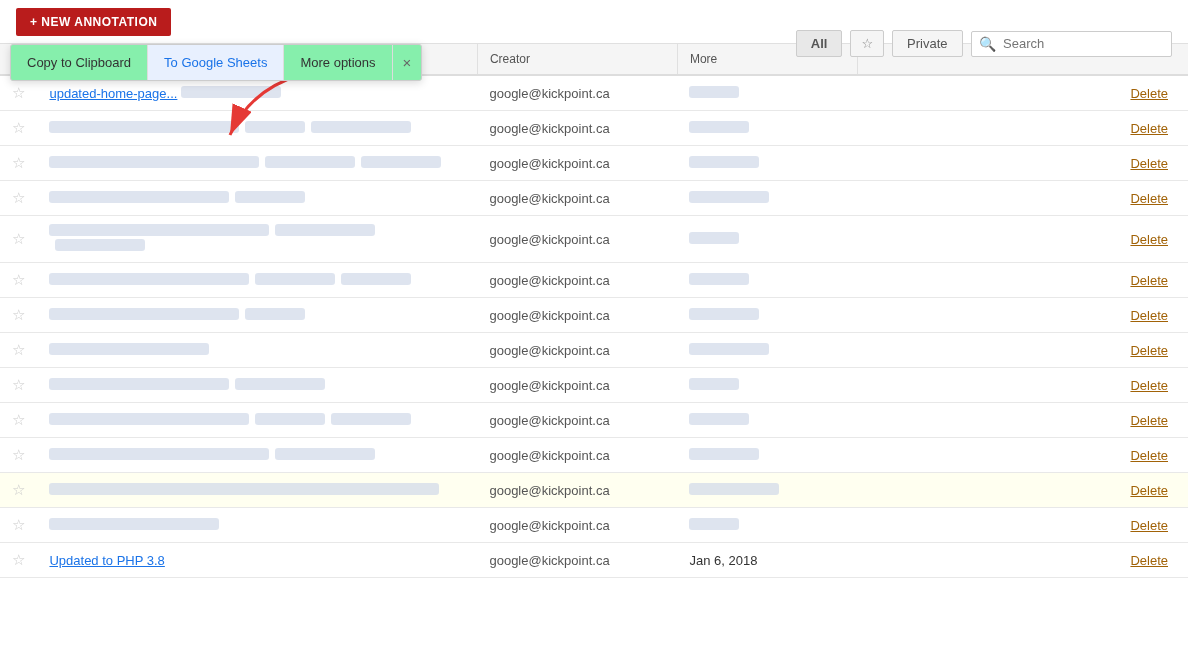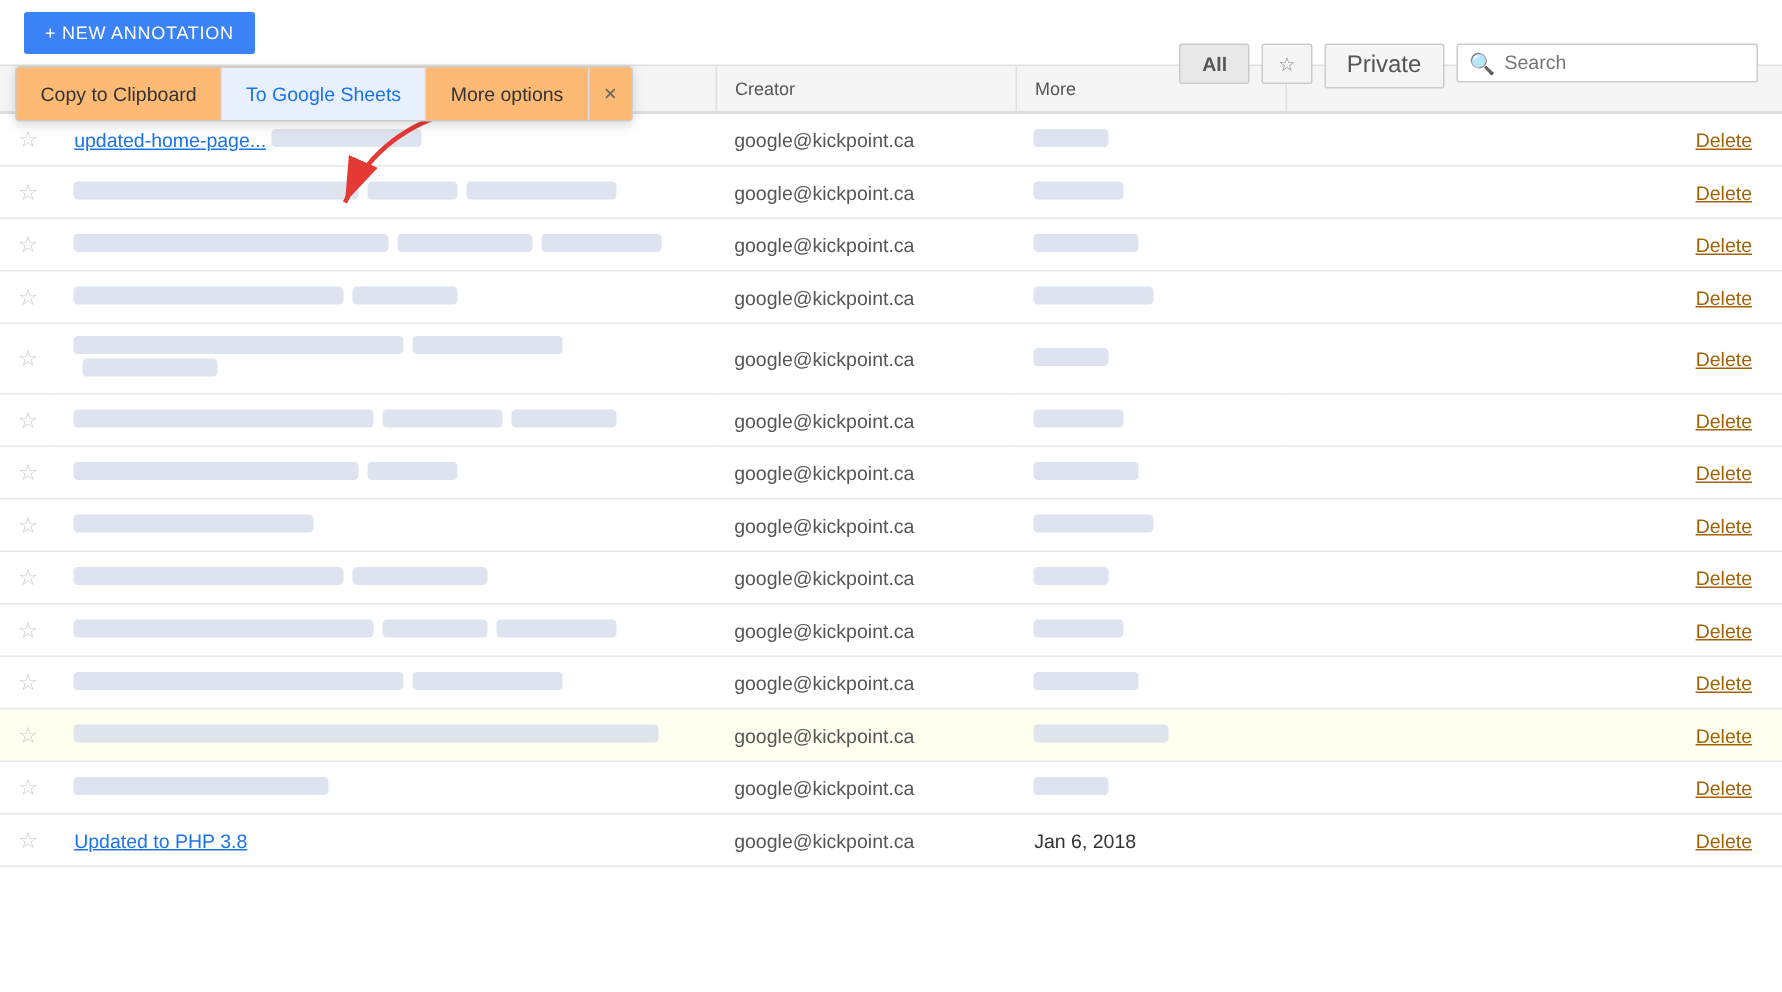--- a/index.html
+++ b/index.html
@@ -16,35 +16,35 @@
       display: flex;
       align-items: center;
       padding: 8px 16px;
       background: #fff;
       border-bottom: 1px solid #e0e0e0;
       height: 44px;
       position: relative;
     }
 
     .new-annotation-btn {
-      background: #3b82f6;
+      background: #b91c1c;
       color: #fff;
       border: none;
       padding: 7px 14px;
       font-size: 12px;
-      font-weight: normal;
+      font-weight: bold;
       cursor: pointer;
       border-radius: 2px;
       text-transform: uppercase;
       letter-spacing: 0.5px;
     }
 
     .top-bar-right {
       display: flex;
-      align-items: flex-start;
+      align-items: center;
       margin-left: auto;
       gap: 8px;
       margin-top: 44px;
     }
 
     .filter-btn {
       padding: 5px 14px;
       border: 1px solid #ccc;
       background: #f5f5f5;
       border-radius: 2px;
@@ -67,21 +67,21 @@
       font-size: 13px;
       color: #888;
     }
 
     .private-btn {
       padding: 5px 14px;
       border: 1px solid #ccc;
       background: #f5f5f5;
       border-radius: 2px;
       cursor: pointer;
-      font-size: 16px;
+      font-size: 13px;
       color: #555;
     }
 
     .search-container {
       display: flex;
       align-items: center;
       border: 1px solid #ccc;
       border-radius: 2px;
       padding: 4px 8px;
       background: #fff;
@@ -100,21 +100,21 @@
       width: 160px;
       color: #000000;
     }
 
     
     .export-popup {
       position: absolute;
       top: 44px;
       left: 10px;
       z-index: 100;
-      background: #fdba74;
+      background: #86efac;
       border: 1px solid #ccc;
       border-radius: 3px;
       box-shadow: 0 2px 8px rgba(0,0,0,0.15);
       display: flex;
       align-items: center;
       padding: 0;
       overflow: hidden;
     }
 
     .export-popup-item {

